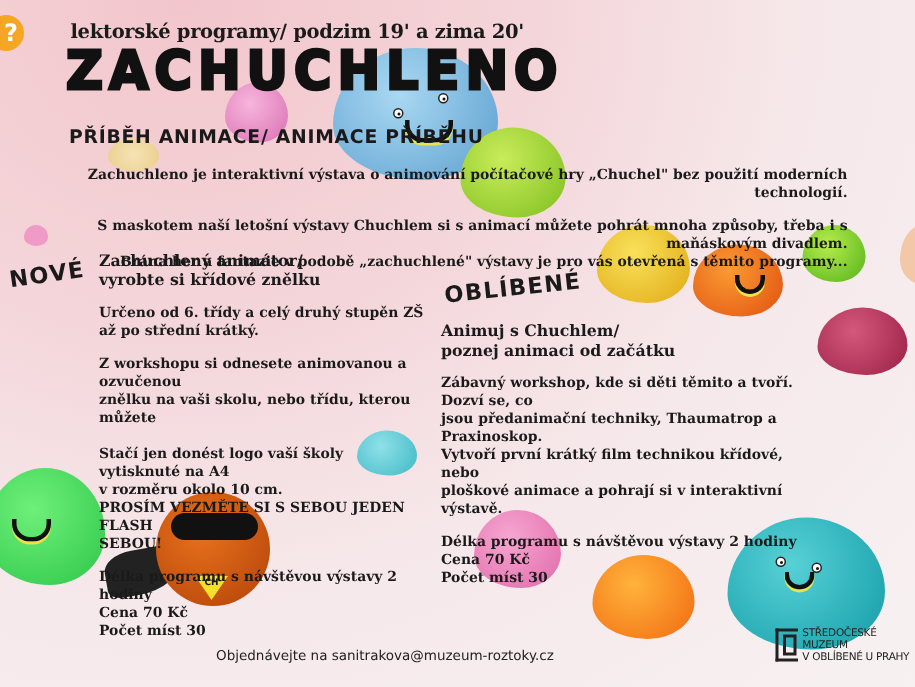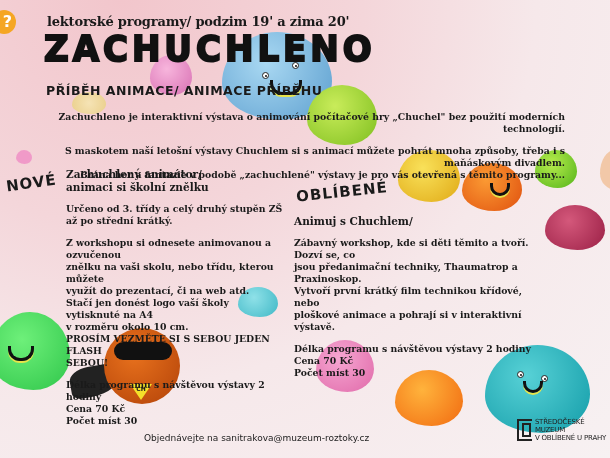--- a/index.html
+++ b/index.html
@@ -86,45 +86,46 @@
     <span>Brána her a fantazie v podobě „zachuchlené" výstavy je pro vás otevřená s těmito programy...</span>
   </p>
 </div>
 
 <div class="abs tag-new">NOVÉ</div>
 <div class="abs tag-fav">OBLÍBENÉ</div>
 
 <div class="abs col col-left">
   <h3>
     <span>Zachuchlený animátor/</span><br>
-    <span>animaci si školní znělku</span>
+    <span>vyrobte si křídové znělku</span>
   </h3>
   <p>
-    <span>Určeno od 3. třídy a celý druhý stupěn ZŠ</span><br>
+    <span>Určeno od 6. třídy a celý druhý stupěn ZŠ</span><br>
     <span>až po střední krátký.</span>
   </p>
   <p>
     <span>Z workshopu si odnesete animovanou a ozvučenou</span><br>
     <span>znělku na vaši skolu, nebo třídu, kterou můžete</span><br>
-    <span>využít do prezentací, či na web atd.</span><br>
+    <br>
     <span>Stačí jen donést logo vaší školy vytisknuté na A4</span><br>
     <span>v rozměru okolo 10 cm.</span><br>
     <span>PROSÍM VEZMĚTE SI S SEBOU JEDEN FLASH</span><br>
     <span>SEBOU!</span>
   </p>
   <p>
     <span>Délka programu s návštěvou výstavy 2 hodiny</span><br>
     <span>Cena 70 Kč</span><br>
     <span>Počet míst 30</span>
   </p>
 </div>
 
 <div class="abs col col-right">
   <h3>
     <span>Animuj s Chuchlem/</span><br>
+    <span>poznej animaci od začátku</span>
   </h3>
   <p>
     <span>Zábavný workshop, kde si děti těmito a tvoří. Dozví se, co</span><br>
     <span>jsou předanimační techniky, Thaumatrop a Praxinoskop.</span><br>
     <span>Vytvoří první krátký film technikou křídové, nebo</span><br>
     <span>ploškové animace a pohrají si v interaktivní výstavě.</span>
   </p>
   <p>
     <span>Délka programu s návštěvou výstavy 2 hodiny</span><br>
     <span>Cena 70 Kč</span><br>

